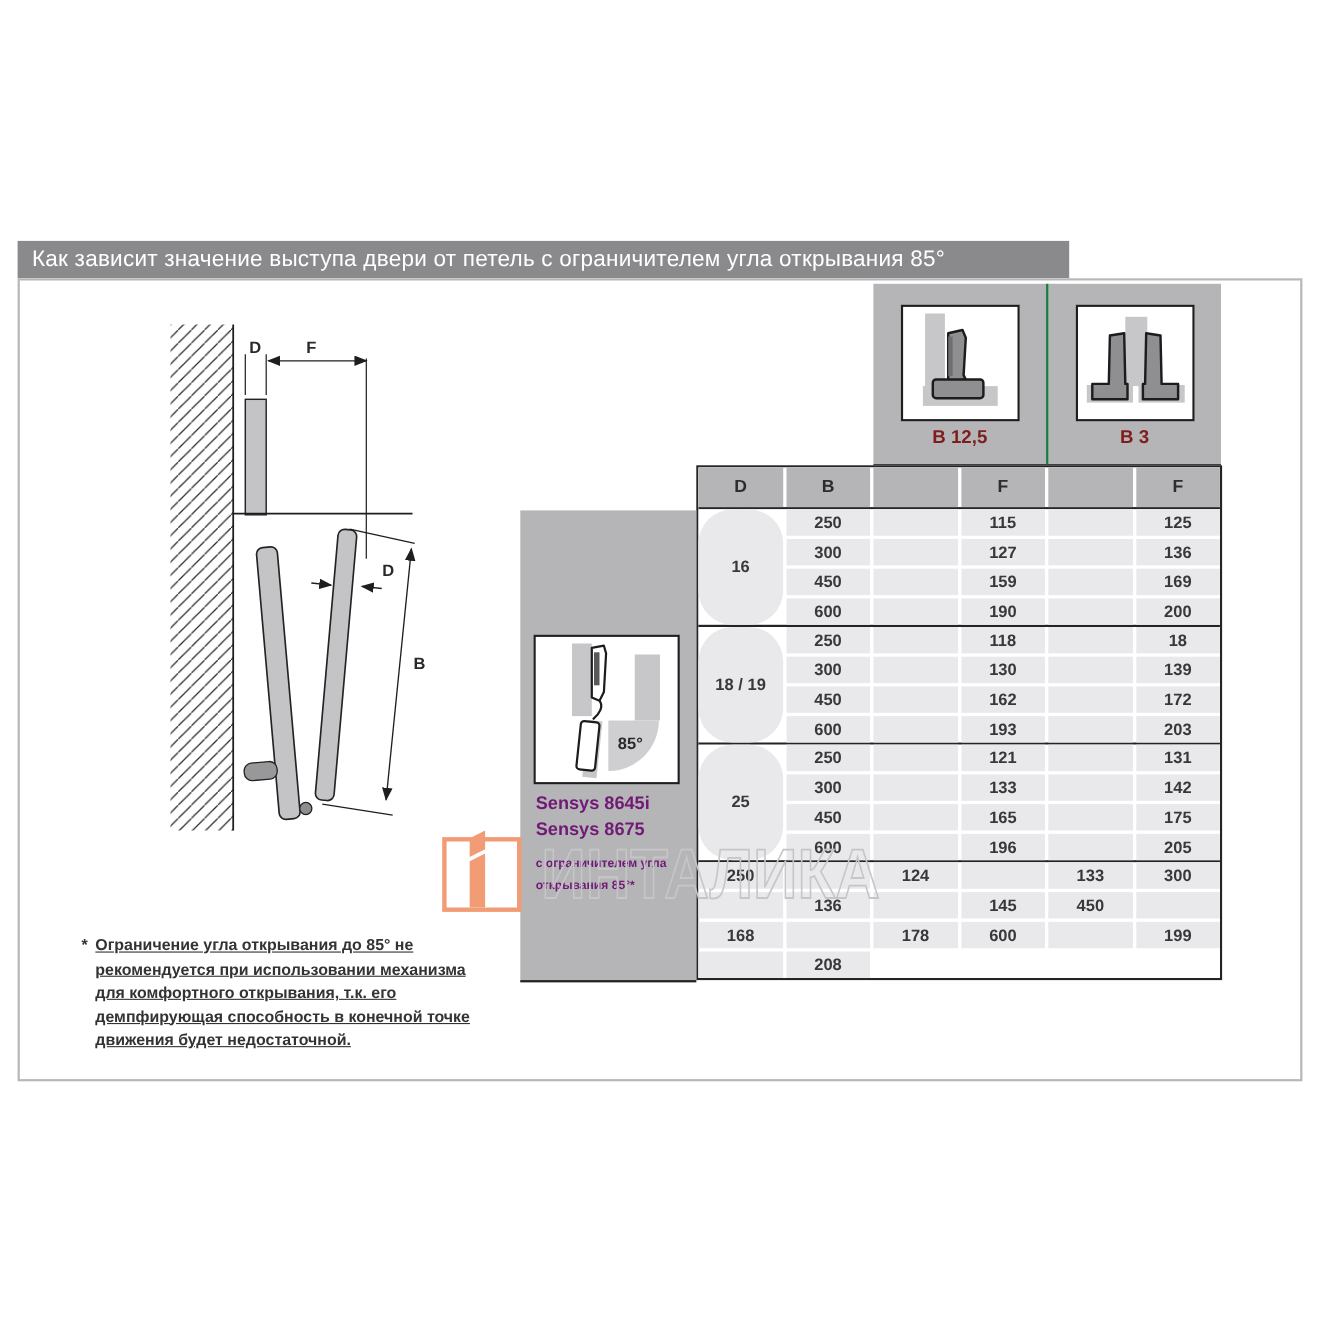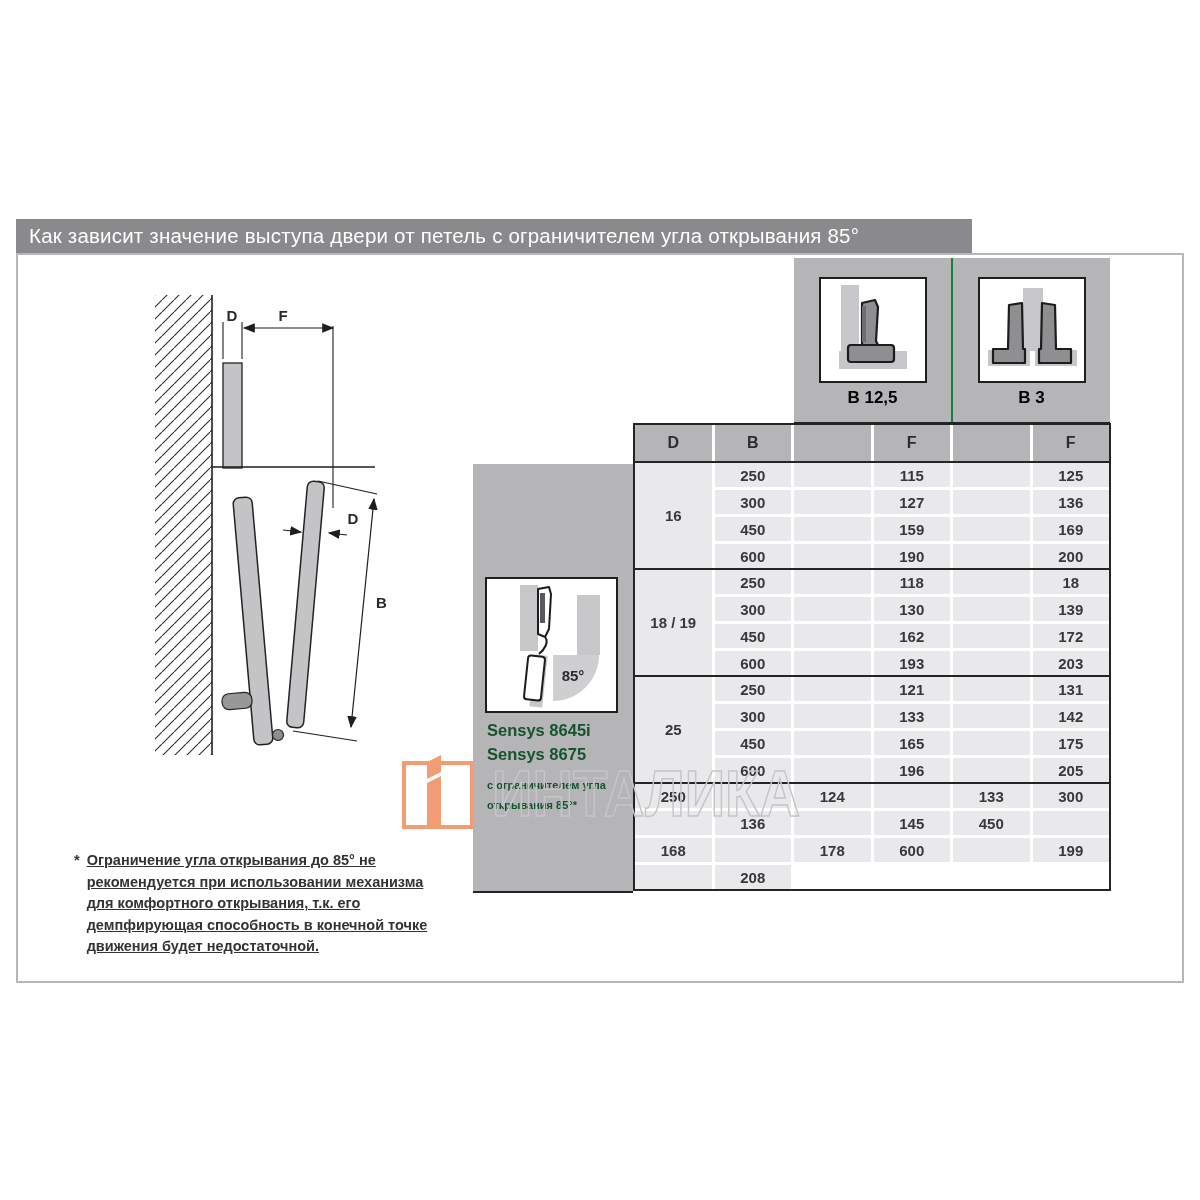--- a/index.html
+++ b/index.html
@@ -27,21 +27,21 @@
   }
   .variant{flex:1;position:relative;}
   .variant + .variant{border-left:2px solid #15803d;}
   .variant .icon-box{
     position:absolute;left:50%;transform:translateX(-50%);top:19px;
     width:108px;height:106px;background:#ffffff;border:2px solid #1e1e1e;
     box-sizing:border-box;display:flex;align-items:center;justify-content:center;
   }
   .variant .v-label{
     position:absolute;left:0;right:0;top:130px;text-align:center;
-    font-weight:bold;font-size:17px;color:#000000;
+    font-weight:bold;font-size:17px;color:#7f1d1d;
   }
   
   .spec-table{
     left:633px;top:423px;width:478px;border:2px solid #242424;
     box-sizing:border-box;background:#ffffff;z-index:2;
   }
   .thead{
     display:grid;grid-template-columns:repeat(6,1fr);column-gap:3px;
     border-bottom:2px solid #242424;background:#ffffff;
   }
@@ -51,31 +51,31 @@
   }
   .tgroup{
     display:grid;grid-template-columns:repeat(6,1fr);column-gap:3px;row-gap:3px;
     grid-auto-rows:24px;background:#ffffff;
   }
   .tsep{height:2px;background:#242424;}
   .cell{
     background:#e9e9eb;display:flex;align-items:center;justify-content:center;
     font-weight:bold;font-size:15px;color:#38383a;
   }
-  .dcell{grid-row:1/5;grid-column:1;}
+  .dcell{grid-row:1/5;grid-column:1;border-radius:31px;}
   
   .sensys-panel{
     left:473px;top:464px;width:160px;height:429px;background:#b5b5b7;
     border-bottom:2px solid #242424;box-sizing:border-box;z-index:2;
   }
   .sensys-box{
     position:absolute;left:12px;top:113px;width:133px;height:136px;
     background:#ffffff;border:2px solid #1e1e1e;box-sizing:border-box;
   }
-  .product-text{position:absolute;left:14px;top:254px;color:#14532d;}
+  .product-text{position:absolute;left:14px;top:254px;color:#701a75;}
   .product-text .nm{font-weight:bold;font-size:16.5px;line-height:24px;}
   .product-text .ds{font-weight:bold;font-size:11px;line-height:20px;}
   .product-text .ds.first{margin-top:9px;}
   
   .footnote{
     left:74px;top:850px;width:372px;display:flex;gap:7px;
     color:#333335;font-weight:bold;font-size:14.5px;line-height:21.5px;
   }
   .fn-marker{flex:0 0 auto;}
   .fn-text{width:342px;text-decoration:underline;}

